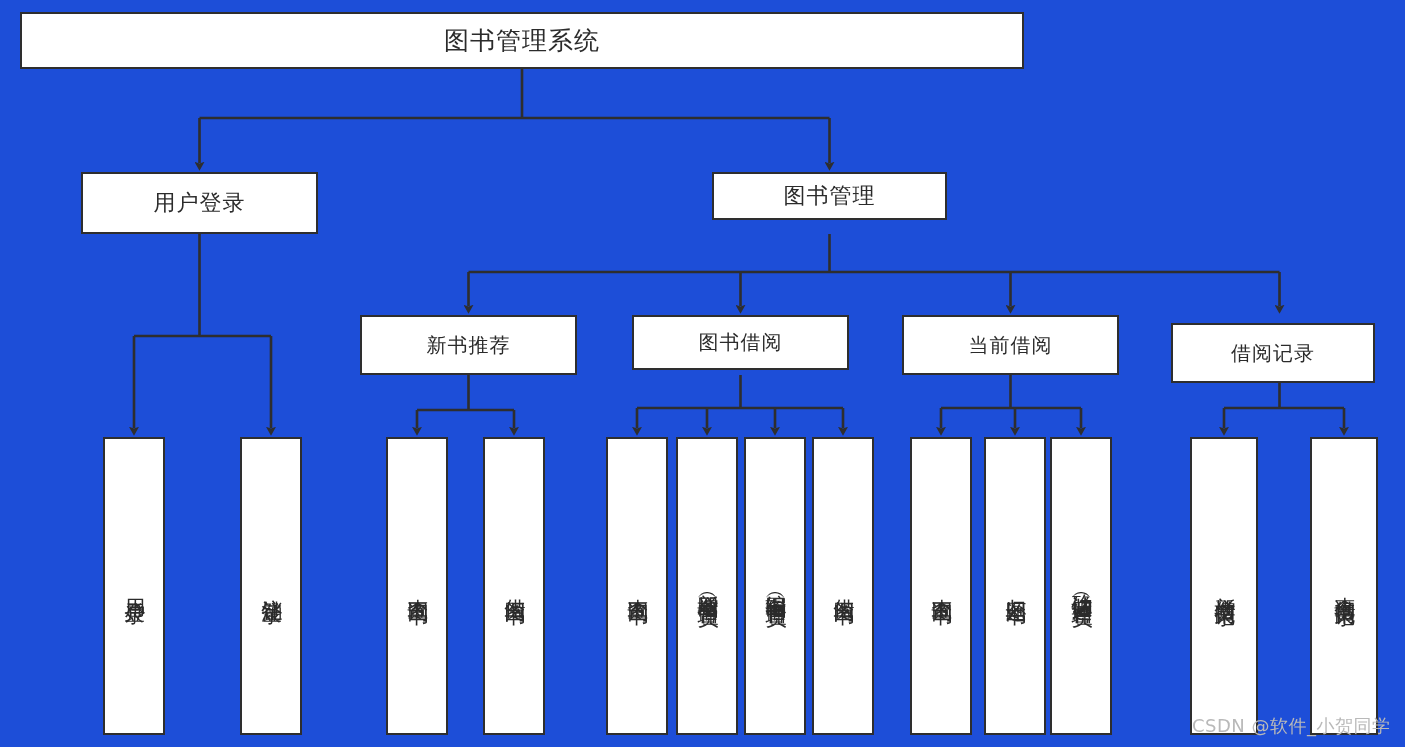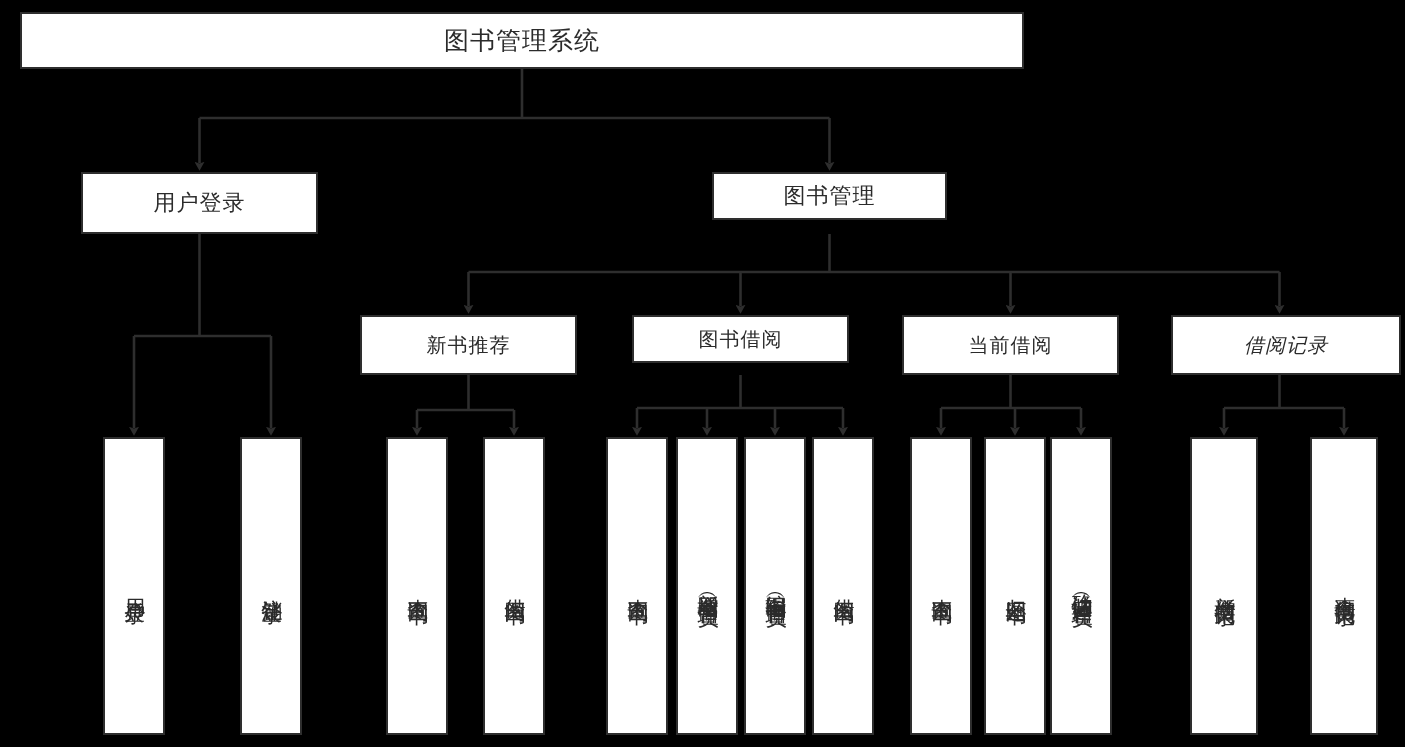--- a/index.html
+++ b/index.html
@@ -8,21 +8,21 @@
     padding: 0;
     background: #ffffff;
   }
   body {
     font-family: "DejaVu Sans", "Liberation Sans", sans-serif;
   }
   #diagram-root {
     position: relative;
     width: 1405px;
     height: 747px;
-    background: #000000;
+    background: #1d4ed8;
     overflow: hidden;
   }
   #edges-layer {
     position: absolute;
     left: 0;
     top: 0;
     width: 1405px;
     height: 747px;
     pointer-events: none;
   }
@@ -127,27 +127,27 @@
   <div class="node node-l1" style="left: 81px; top: 172px; width: 237px; height: 62px;">
     <span>用户登录</span>
   </div>
   <div class="node node-l1" style="left: 712px; top: 172px; width: 235px; height: 48px;">
     <span>图书管理</span>
   </div>
 
   <div class="node node-l2" style="left: 360px; top: 315px; width: 217px; height: 60px;">
     <span>新书推荐</span>
   </div>
-  <div class="node node-l2" style="left: 632px; top: 315px; width: 217px; height: 48px;">
+  <div class="node node-l2" style="left: 632px; top: 315px; width: 217px; height: 55px;">
     <span>图书借阅</span>
   </div>
   <div class="node node-l2" style="left: 902px; top: 315px; width: 217px; height: 60px; font-family: Liberation Mono, monospace;">
     <span>当前借阅</span>
   </div>
-  <div class="node node-l2" style="left: 1171px; top: 315px; width: 230px; height: 60px; font-style: italic;">
+  <div class="node node-l2" style="left: 1171px; top: 323px; width: 204px; height: 60px;">
     <span>借阅记录</span>
   </div>
 
   <div class="node node-leaf" style="left: 103px; top: 437px; width: 62px; height: 298px;">
     <span class="leaf-text">用户登录</span>
   </div>
   <div class="node node-leaf" style="left: 240px; top: 437px; width: 62px; height: 298px;">
     <span class="leaf-text">注销登录</span>
   </div>
   <div class="node node-leaf" style="left: 386px; top: 437px; width: 62px; height: 298px;">
@@ -177,13 +177,14 @@
   <div class="node node-leaf" style="left: 1050px; top: 437px; width: 62px; height: 298px;">
     <span class="leaf-text">确认归还（管理员）</span>
   </div>
   <div class="node node-leaf" style="left: 1190px; top: 437px; width: 68px; height: 298px;">
     <span class="leaf-text">新增借阅记录</span>
   </div>
   <div class="node node-leaf" style="left: 1310px; top: 437px; width: 68px; height: 298px;">
     <span class="leaf-text">查询借阅记录</span>
   </div>
 
+  <div class="watermark" style="left: 1192px; top: 714px; color: rgb(185, 185, 185);">CSDN @软件_小贺同学</div>
 </div>
 
 </body></html>

